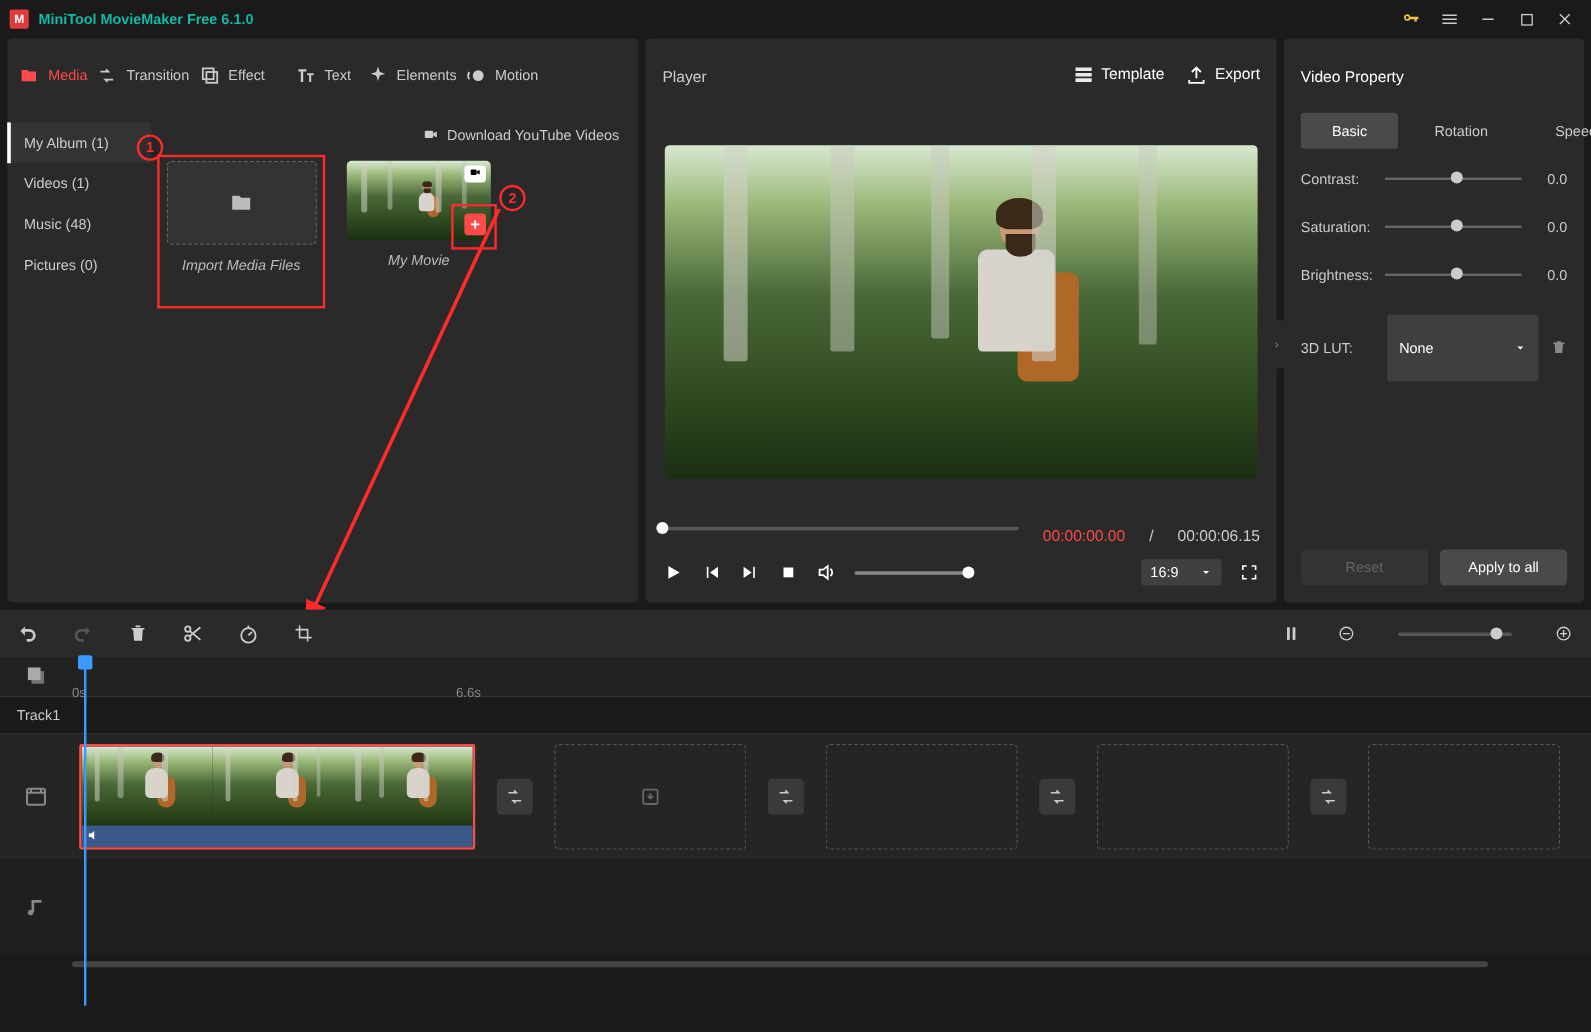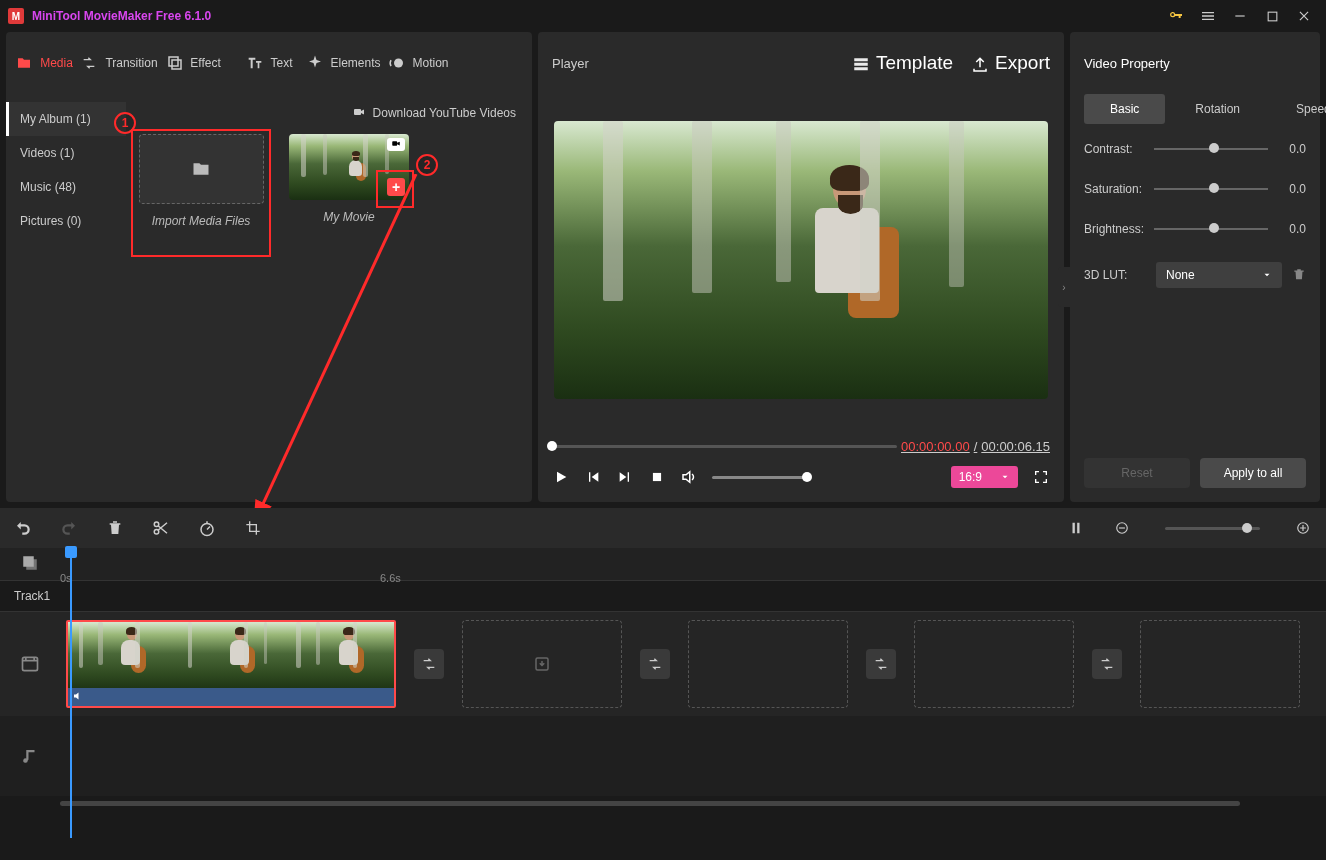--- a/index.html
+++ b/index.html
@@ -1,21 +1,21 @@
 <!DOCTYPE html>
 <html><head>
 <meta charset="utf-8">
 <style>
 * { margin: 0; padding: 0; box-sizing: border-box; font-family: Arial, sans-serif; user-select: none; }
 body { background: #1a1a1a; color: #ccc; width: 1326px; height: 860px; overflow: hidden; font-size: 13px; }
 
 
 .titlebar { height: 32px; background: #1a1a1a; display: flex; align-items: center; padding: 0 8px; }
 .titlebar .logo { width: 16px; height: 16px; background: #e03a3a; border-radius: 2px; margin-right: 8px; display: flex; align-items: center; justify-content: center; font-size: 10px; color: #fff; font-weight: bold; }
-.titlebar .title { color: #d946ef; font-size: 12px; font-weight: bold; flex: 1; }
+.titlebar .title { color: #14b8a6; font-size: 12px; font-weight: bold; flex: 1; }
 .titlebar .win-btn { width: 28px; height: 28px; display: flex; align-items: center; justify-content: center; cursor: pointer; color: #ccc; margin-left: 4px; }
 .titlebar .key-icon { color: #f5c542; }
 
 
 .top-row { display: flex; gap: 6px; padding: 0 6px; }
 
 
 .tabs-panel { background: #2a2a2a; border-radius: 4px; width: 526px; }
 .tabs { display: flex; height: 62px; border-bottom: 0; }
 .tab { width: 75px; display: flex; flex-direction: row; align-items: center; justify-content: center; gap: 6px; cursor: pointer; color: #ccc; font-size: 12px; }
@@ -35,48 +35,48 @@
 .anno-red { position: absolute; border: 2px solid #ff2a2a; pointer-events: none; }
 .circ { position: absolute; width: 22px; height: 22px; border: 2px solid #ff2a2a; border-radius: 50%; color: #ff2a2a; display: flex; align-items: center; justify-content: center; font-size: 12px; font-weight: bold; background: rgba(0,0,0,0.1); }
 .movie-thumb { width: 120px; height: 66px; border-radius: 4px; position: relative; overflow: hidden; }
 .cam-badge { position: absolute; top: 4px; right: 4px; background: #fff; color: #000; border-radius: 3px; padding: 1px 3px; font-size: 10px; }
 .plus-badge { position: absolute; bottom: 4px; right: 4px; width: 18px; height: 18px; background: #ff4a4a; color: #fff; border-radius: 3px; display: flex; align-items: center; justify-content: center; font-size: 14px; font-weight: bold; }
 
 
 .player-panel { background: #2a2a2a; border-radius: 4px; width: 526px; padding: 0; display: flex; flex-direction: column; }
 .player-header { height: 62px; display: flex; align-items: center; padding: 0 14px; color: #ccc; font-size: 13px; }
 .player-header .spacer { flex: 1; }
-.hbtn { display: flex; align-items: flex-end; gap: 6px; margin-left: 18px; cursor: pointer; color: #fff; font-size: 19px; }
+.hbtn { display: flex; align-items: flex-start; gap: 6px; margin-left: 18px; cursor: pointer; color: #fff; font-size: 13px; }
 .preview-wrap { flex: 1; display: flex; align-items: center; justify-content: center; }
 .preview { width: 494px; height: 278px; border-radius: 4px; overflow: hidden; position: relative; }
-.seek-row { padding: 14px 14px 6px; display: flex; align-items: center; gap: 4px; text-decoration: underline; }
+.seek-row { padding: 14px 14px 6px; display: flex; gap: 20px; }
 .seek-track { flex: 1; height: 3px; background: #555; border-radius: 2px; position: relative; }
 .seek-track::before { content: ""; position: absolute; left: -5px; top: -4px; width: 10px; height: 10px; background: #fff; border-radius: 50%; }
 .time-cur { color: #ff4a4a; font-size: 13px; }
 .time-total { color: #ccc; font-size: 13px; }
 .controls-row { padding: 6px 14px 14px; display: flex; align-items: center; gap: 14px; }
 .cbtn { width: 18px; height: 18px; color: #fff; cursor: pointer; display: flex; align-items: center; justify-content: center; }
 .vol-track { width: 95px; height: 3px; background: #888; border-radius: 2px; position: relative; }
 .vol-track::after { content: ""; position: absolute; right: -5px; top: -4px; width: 10px; height: 10px; background: #fff; border-radius: 50%; }
 .controls-row .spacer { flex: 1; }
-.ratio-select { background: #ec4899; color: #fff; padding: 4px 8px; border-radius: 3px; display: flex; align-items: center; gap: 18px; cursor: pointer; font-size: 12px; }
+.ratio-select { background: #404040; color: #fff; padding: 4px 8px; border-radius: 3px; display: flex; align-items: center; gap: 18px; cursor: pointer; font-size: 12px; }
 
 
 .prop-panel { background: #2a2a2a; border-radius: 4px; width: 250px; padding: 0 14px; display: flex; flex-direction: column; position: relative; }
 .prop-header { height: 62px; display: flex; align-items: center; color: #fff; font-size: 13px; }
 .prop-tabs { display: flex; gap: 4px; margin-bottom: 18px; }
 .prop-tab { padding: 8px 26px; font-size: 12px; color: #ccc; cursor: pointer; border-radius: 3px; }
 .prop-tab.active { background: #4a4a4a; color: #fff; }
 .slider-row { display: flex; align-items: center; margin-bottom: 26px; gap: 8px; font-size: 12px; }
 .slider-row .lbl { width: 62px; color: #ccc; }
 .slider-row .trk { flex: 1; height: 2px; background: #666; position: relative; }
 .slider-row .trk::after { content: ""; position: absolute; left: 48%; top: -5px; width: 10px; height: 10px; background: #ccc; border-radius: 50%; }
 .slider-row .val { width: 30px; text-align: right; color: #ccc; }
 .lut-row { display: flex; align-items: center; gap: 10px; font-size: 12px; margin-bottom: 18px; }
-.lut-select { flex: 1; background: #3f3f3f; padding: 6px 10px; border-radius: 3px; display: flex; justify-content: space-between; align-items: center; cursor: pointer; color: #fff; }
+.lut-select { flex: 1; background: #3f3f3f; padding: 21px 10px; border-radius: 3px; display: flex; justify-content: space-between; align-items: center; cursor: pointer; color: #fff; }
 .prop-footer { margin-top: auto; padding-bottom: 14px; display: flex; gap: 10px; }
 .pbtn { flex: 1; padding: 8px 0; text-align: center; border-radius: 4px; font-size: 12px; cursor: pointer; }
 .pbtn.reset { background: #333; color: #666; }
 .pbtn.apply { background: #4a4a4a; color: #fff; }
 .expand-arrow { position: absolute; left: -12px; top: 235px; width: 12px; height: 40px; background: #2a2a2a; border-radius: 3px 0 0 3px; display: flex; align-items: center; justify-content: center; color: #888; cursor: pointer; font-size: 10px; }
 
 
 .timeline-wrap { margin-top: 6px; }
 .timeline-toolbar { height: 40px; background: #2a2a2a; display: flex; align-items: center; padding: 0 14px; gap: 28px; }
 .tbtn { color: #ccc; cursor: pointer; width: 18px; height: 18px; display: flex; align-items: center; justify-content: center; }

